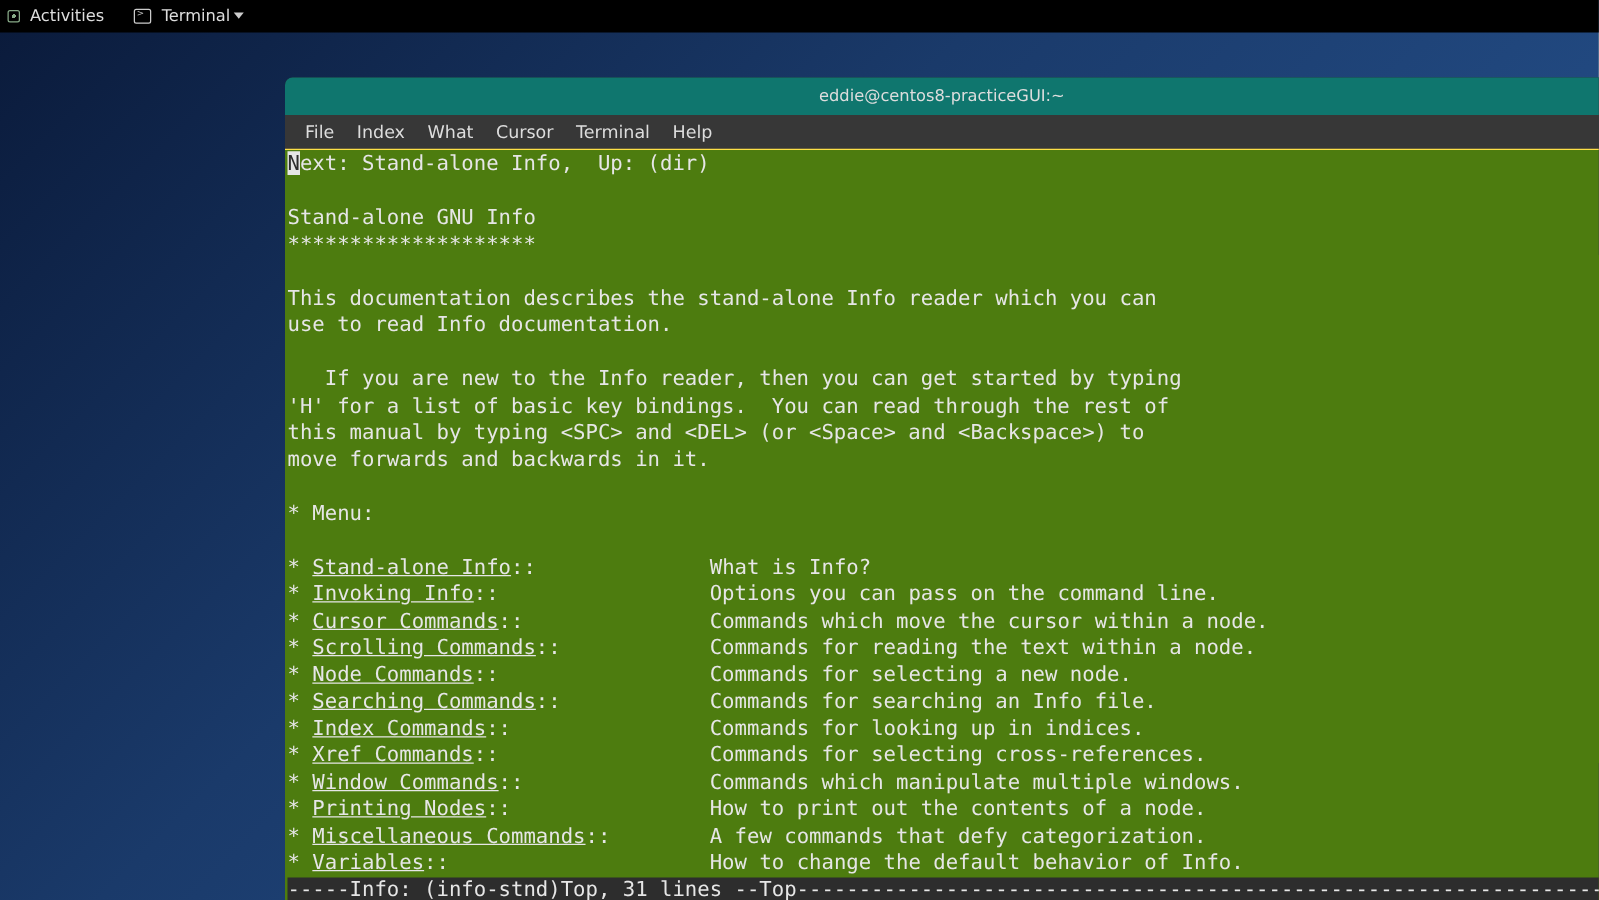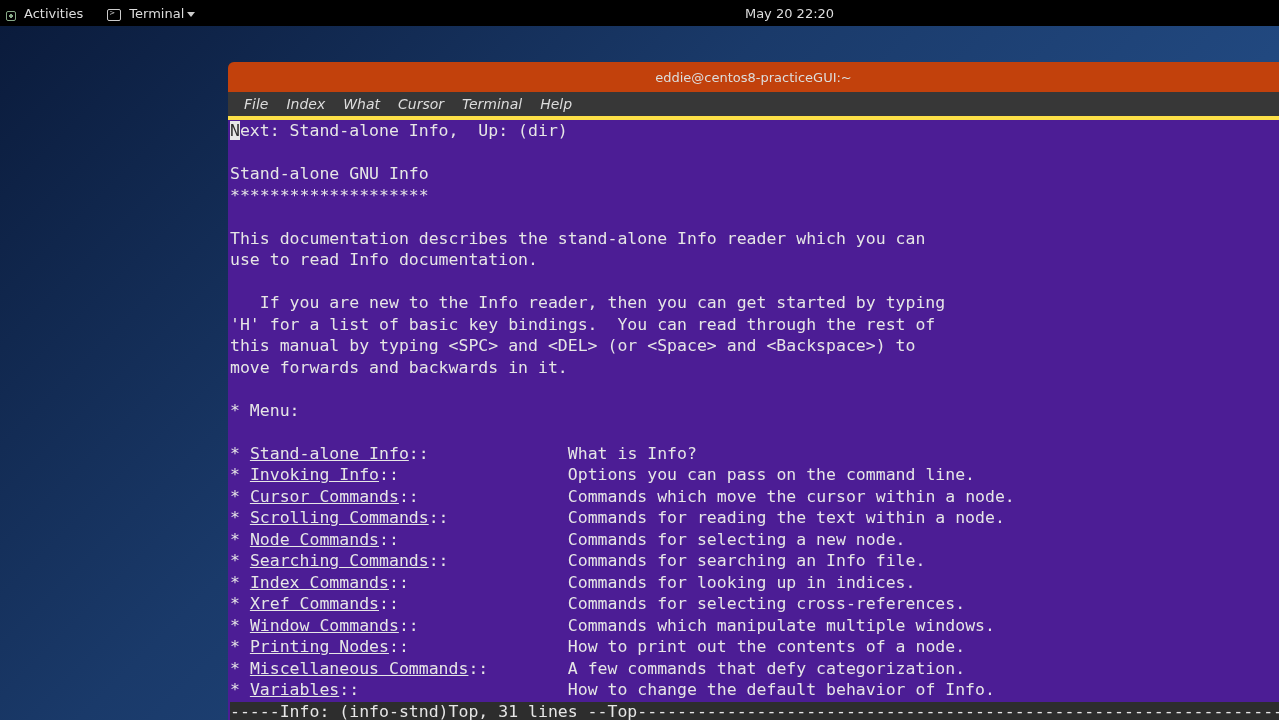--- a/index.html
+++ b/index.html
@@ -14,21 +14,21 @@
     .topbar {
       width: 100%;
       height: 26px;
       background: #000;
       color: #ddd;
       display: flex;
       align-items: center;
       font-size: 13px;
       position: relative;
     }
-    .topbar-left { display: flex; align-items: flex-end; gap: 8px; padding-left: 6px; }
+    .topbar-left { display: flex; align-items: center; gap: 8px; padding-left: 6px; }
     .activities-icon {
       width: 10px; height: 10px;
       background: radial-gradient(circle, #8a8 30%, transparent 30%);
       border: 1px solid #8a8;
       border-radius: 2px;
     }
     .term-icon {
       width: 14px; height: 12px;
       border: 1px solid #ccc;
       border-radius: 2px;
@@ -61,44 +61,43 @@
       top: 62px;
       right: 0;
       bottom: 0;
       background: #2d2d2d;
       border-top-left-radius: 6px;
       display: flex;
       flex-direction: column;
     }
     .titlebar {
       height: 30px;
-      background: #c2410c;
+      background: #0f766e;
       border-top-left-radius: 6px;
       display: flex;
       align-items: center;
       justify-content: center;
       color: #ddd;
       font-size: 13px;
     }
     .menubar {
       height: 28px;
       background: #373737;
       display: flex;
       align-items: center;
       padding-left: 8px;
       gap: 2px;
       color: #ddd;
       font-size: 14px;
-      border-bottom: 4px solid #fde047;
-      font-style: italic;
+      border-bottom: 1px solid #fde047;
     }
     .menubar span { padding: 4px 8px; cursor: pointer; }
     .term-content {
       flex: 1;
-      background: #4c1d95;
+      background: #4d7c0f;
       color: #e6e6e6;
       font-family: "DejaVu Sans Mono", monospace;
       font-size: 16.5px;
       line-height: 21.5px;
       padding: 0 2px;
       white-space: pre;
       overflow: hidden;
     }
     .cursor-block {
       background: #e6e6e6;
@@ -111,21 +110,20 @@
 <body>
 
 <div class="topbar">
   <div class="topbar-left">
     <span class="activities-icon"></span>
     <span>Activities</span>
     <span style="width:8px"></span>
     <span class="term-icon"></span>
     <span><span>Terminal</span><span class="caret-down"></span></span>
   </div>
-  <div class="topbar-center">May 20  22:20</div>
 </div>
 
 <div class="terminal-window">
   <div class="titlebar">eddie@centos8-practiceGUI:~</div>
   <div class="menubar">
     <span>File</span>
     <span>Index</span>
     <span>What</span>
     <span>Cursor</span>
     <span>Terminal</span>

